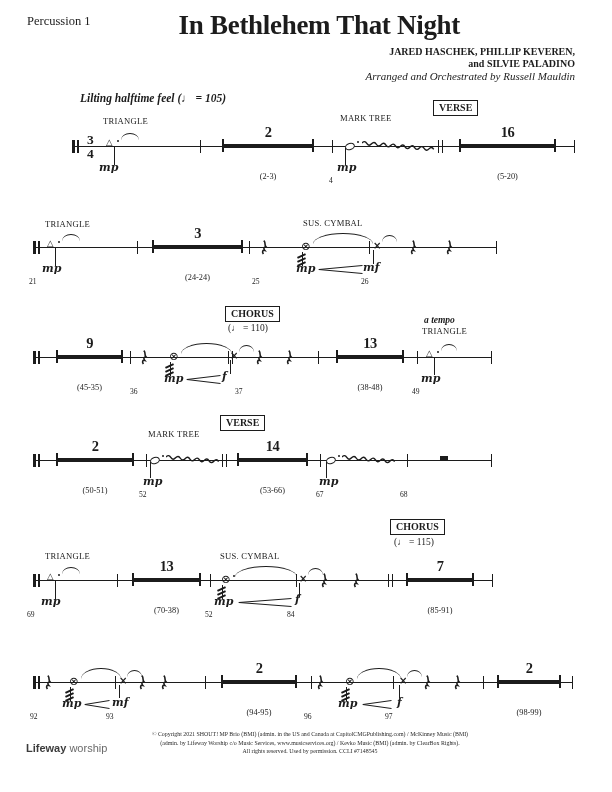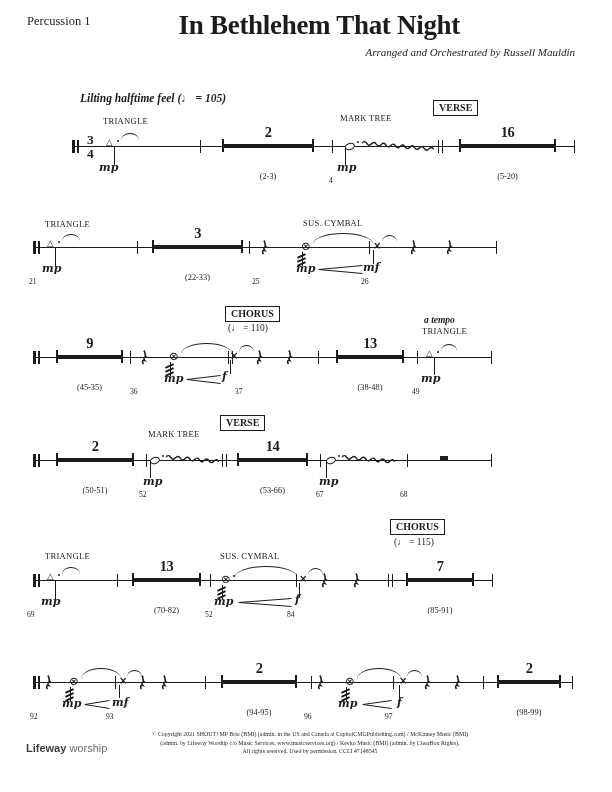--- a/index.html
+++ b/index.html
@@ -44,20 +44,22 @@
   .logo .l{color:#6a6a6a;}
 </style>
 </head>
 <body>
 
 <div class="page">
 
   <div class="part-name" style="left:27px;top:14px">Percussion 1</div>
   <div class="title" style="left:60px;top:10px;width:400px">In Bethlehem That Night</div>
   <div class="credits" style="left:295px;top:46px;width:280px">
+    <div class="credit-n">JARED HASCHEK, PHILLIP KEVEREN,</div>
+    <div class="credit-n">and SILVIE PALADINO</div>
     <div class="credit-a">Arranged and Orchestrated by Russell Mauldin</div>
   </div>
   <div class="tempo-marking" style="left:80px;top:92px">Lilting halftime feel (♩ = 105)</div>
 
   <div class="staff" style="left:72px;top:146px;width:503px"></div>
   <div class="clefbar" style="left:72px;top:139.5px"></div>
   <div class="clefbar" style="left:76.5px;top:139.5px"></div>
   <div class="ts" style="left:83px;top:133px">3</div>
   <div class="ts" style="left:83px;top:147px">4</div>
   <div class="instr" style="left:103px;top:117px">TRIANGLE</div>
@@ -96,21 +98,21 @@
   <div class="mnum" style="left:29px;top:278px">21</div>
   <div class="instr" style="left:45px;top:220px">TRIANGLE</div>
   <div class="tri" style="left:47px;top:239px">△</div>
   <div class="stem" style="left:55px;top:247px;height:19px"></div>
   <div class="dot" style="left:58px;top:241px"></div>
   <div class="arc" style="left:62px;top:234px;width:18px;height:6px"></div>
   <div class="dyn" style="left:42px;top:263px">mp</div>
   <div class="bl" style="left:137px;top:240.5px"></div>
   <div class="mrest" style="left:153px;top:245px;width:89px">
     <div class="num">3</div>
-    <div class="rng">(22-33)</div>
+    <div class="rng">(24-24)</div>
   </div>
   <div class="bl" style="left:249px;top:240.5px"></div>
   <div class="mnum" style="left:252px;top:278px">25</div>
   <svg class="qr" style="left:261px;top:240px" width="9" height="15" viewBox="0 0 9 15">
       <path d="M2.8 0.6 C5.4 3 2.6 4.4 5.2 7 C3 6.8 2 8.2 3.8 10.4 C1.4 9.8 1 11.8 2.4 14" fill="none" stroke="#1c1c1c" stroke-width="1.6"></path>
     </svg>
   <div class="instr" style="left:303px;top:219px">SUS. CYMBAL</div>
   <div class="ox" style="left:301px;top:241px">⊗</div>
   <div class="stem" style="left:301.5px;top:252px;height:14px"></div>
   <div class="trem" style="left:297px;top:255px"></div>
@@ -232,21 +234,21 @@
   <div class="mnum" style="left:27px;top:611px">69</div>
   <div class="instr" style="left:45px;top:552px">TRIANGLE</div>
   <div class="tri" style="left:47px;top:572px">△</div>
   <div class="stem" style="left:55px;top:580px;height:19px"></div>
   <div class="dot" style="left:58px;top:574px"></div>
   <div class="arc" style="left:62px;top:567px;width:18px;height:6px"></div>
   <div class="dyn" style="left:41px;top:596px">mp</div>
   <div class="bl" style="left:117px;top:573.5px"></div>
   <div class="mrest" style="left:133px;top:578px;width:67px">
     <div class="num">13</div>
-    <div class="rng">(70-82)</div>
+    <div class="rng">(70-38)</div>
   </div>
   <div class="bl" style="left:210px;top:573.5px"></div>
   <div class="mnum" style="left:205px;top:611px">52</div>
   <div class="instr" style="left:220px;top:552px">SUS. CYMBAL</div>
   <div class="ox" style="left:221px;top:574px">⊗</div>
   <div class="dot" style="left:233px;top:575px"></div>
   <div class="stem" style="left:221.5px;top:585px;height:14px"></div>
   <div class="trem" style="left:217px;top:588px"></div>
   <div class="trem" style="left:217px;top:592px"></div>
   <div class="trem" style="left:217px;top:596px"></div>

